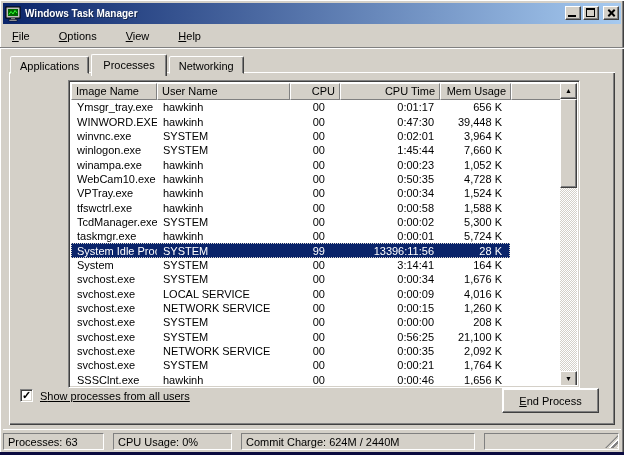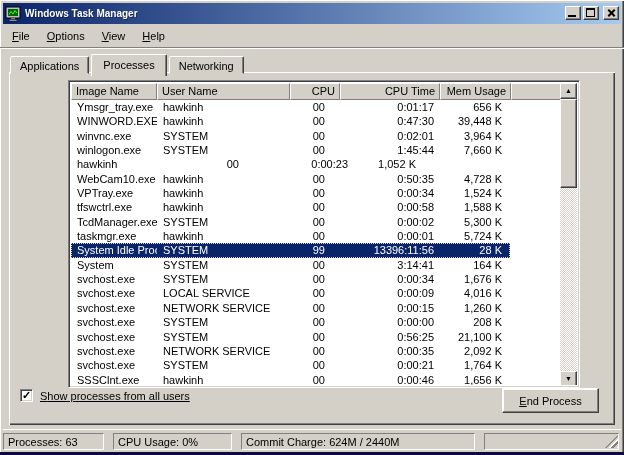--- a/index.html
+++ b/index.html
@@ -34,21 +34,21 @@
   .glyph-min{ position:absolute; left:2px; bottom:2px; width:8px; height:2px; background:#000; }
   .glyph-max{ position:absolute; left:2px; top:1px; width:9px; height:9px;
               border:1px solid #000; border-top-width:2px; }
   .glyph-x{ position:absolute; left:3px; top:5px; width:9px; height:2px; background:#000; }
   .glyph-x.a{ transform:rotate(45deg); }
   .glyph-x.b{ transform:rotate(-45deg); }
 
   
   .menubar{
     position:absolute; left:3px; top:25px; width:618px; height:21px;
-    display:flex; align-items:center; padding-left:3px;
+    display:flex; align-items:center; padding-left:3px;gap:12px;
   }
   .menu-item{ padding:2px 6px; margin-right:5px; display:inline-block; }
   .accel{ display:inline-block; }
   .accel::first-letter{ text-decoration:underline; }
   .menuline{ position:absolute; left:0; top:47px; width:624px; height:0;
              border-top:1px solid #808080; border-bottom:1px solid #fff; }
 
   
   .tabstrip{ position:absolute; left:10px; top:52px; height:22px;
              display:flex; align-items:flex-end; z-index:3; }
@@ -83,21 +83,21 @@
   .hcell{
     background:var(--face,#D4D0C8); height:17px; line-height:15px;
     border:1px solid; border-color:#fff #808080 #808080 #fff;
     padding:0 4px; overflow:hidden; white-space:nowrap; flex:none;
   }
   .right{ text-align:right; }
   .c-image{ width:86px; } .c-user{ width:133px; } .c-cpu{ width:50px; }
   .c-time{ width:100px; } .c-mem{ width:71px; } .c-blank{ flex:1; }
 
   .lv-rows{ width:491px; height:287px; background:var(--listview-bg,#fff); }
-  .lv-row{ display:flex; width:439px; height:14.35px; line-height:14px; white-space:nowrap; }
+  .lv-row{ display:flex; width:439px; height:14.35px; line-height:14px; white-space:nowrap;align-items:center; }
   .cell{ overflow:hidden; flex:none; }
   .cell.c-image{ padding-left:6px; }
   .cell.c-user{ padding-left:6px; }
   .cell.c-cpu{ text-align:right; padding-right:15px; }
   .cell.c-time{ text-align:right; padding-right:6px; }
   .cell.c-mem{ text-align:right; padding-right:9px; }
   .lv-row.selected{ background:var(--selection-bg,#0A246A); color:var(--selection-text,#fff);
                     outline:1px dotted #d8d4cc; outline-offset:-1px; }
 
   
@@ -241,20 +241,21 @@
     <span class="cell c-mem">3,964 K</span>
   </div>
             <div class="lv-row">
     <span class="cell c-image">winlogon.exe</span>
     <span class="cell c-user">SYSTEM</span>
     <span class="cell c-cpu">00</span>
     <span class="cell c-time">1:45:44</span>
     <span class="cell c-mem">7,660 K</span>
   </div>
             <div class="lv-row">
+    <span class="cell c-image">winampa.exe</span>
     <span class="cell c-user">hawkinh</span>
     <span class="cell c-cpu">00</span>
     <span class="cell c-time">0:00:23</span>
     <span class="cell c-mem">1,052 K</span>
   </div>
             <div class="lv-row">
     <span class="cell c-image">WebCam10.exe</span>
     <span class="cell c-user">hawkinh</span>
     <span class="cell c-cpu">00</span>
     <span class="cell c-time">0:50:35</span>

